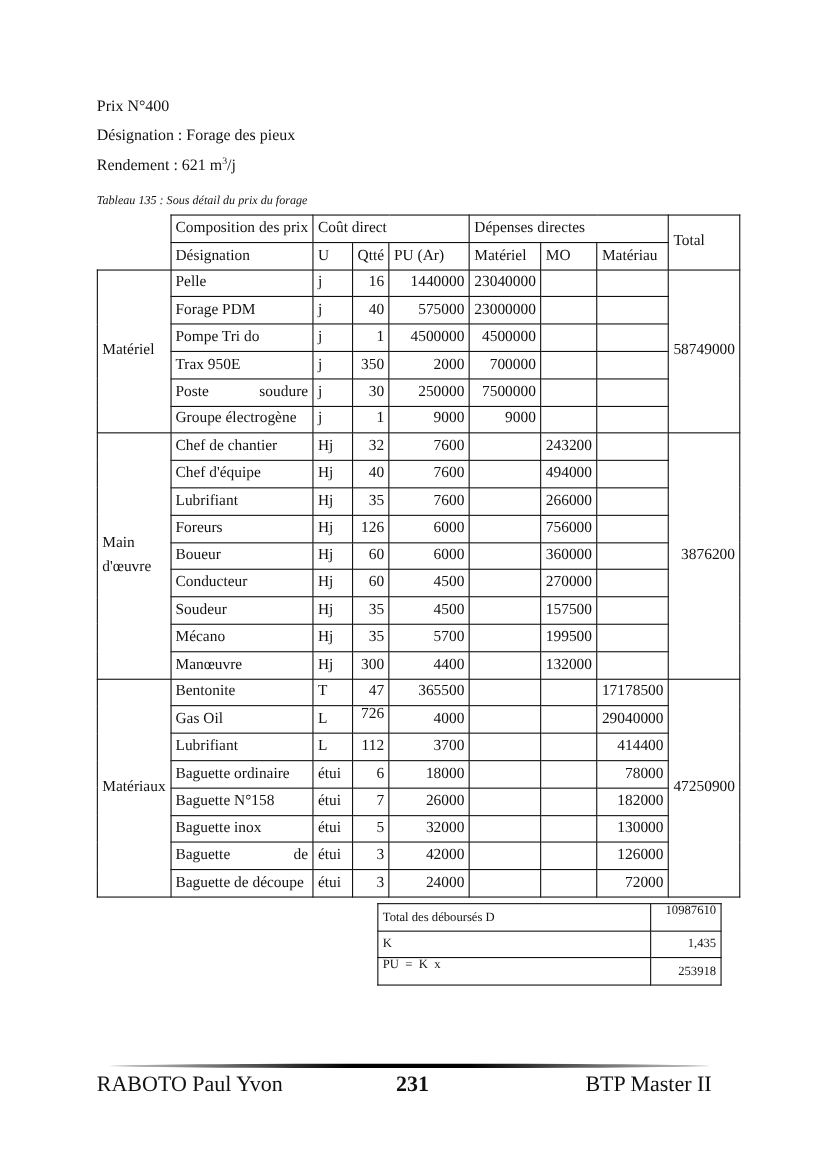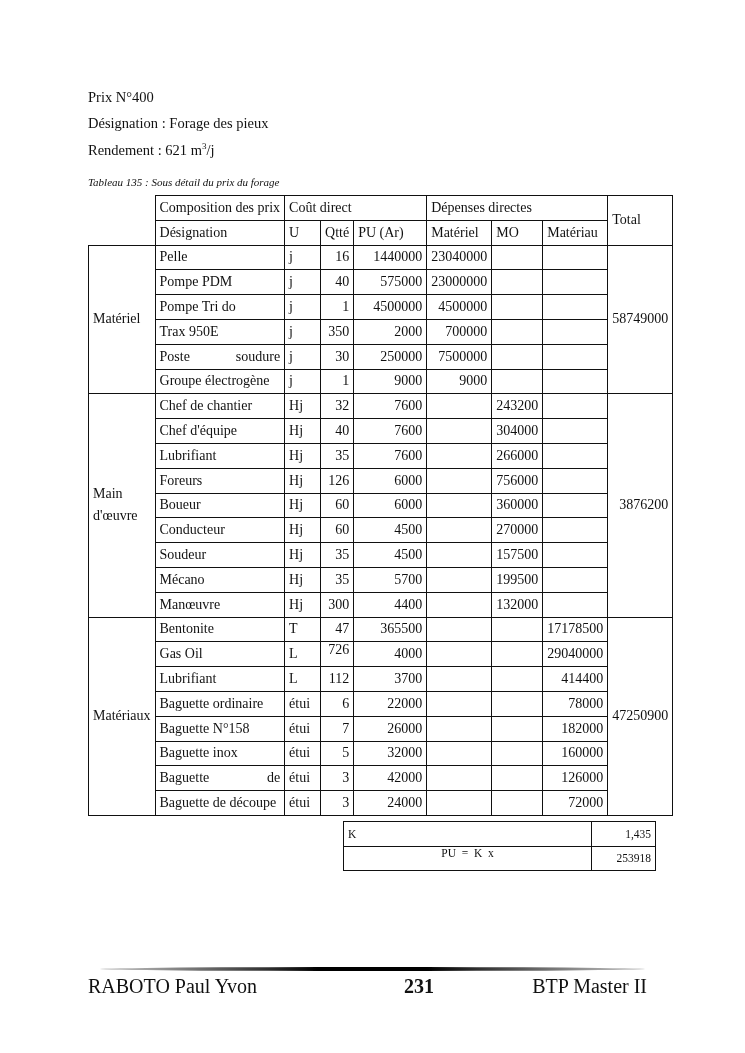--- a/index.html
+++ b/index.html
@@ -64,21 +64,21 @@
         <td>Pelle</td>
         <td>j</td>
         <td class="num">16</td>
         <td class="num">1440000</td>
         <td class="num">23040000</td>
         <td class="num"></td>
         <td class="num"></td>
         <td rowspan="6" class="botright">58749000</td>
       </tr>
       <tr>
-        <td>Pompe PDM</td>
+        <td>Forage PDM</td>
         <td>j</td>
         <td class="num">40</td>
         <td class="num">575000</td>
         <td class="num">23000000</td>
         <td class="num"></td>
         <td class="num"></td>
       </tr>
       <tr>
         <td>Pompe Tri do</td>
         <td>j</td>
@@ -133,21 +133,21 @@
         <td class="num">243200</td>
         <td class="num"></td>
         <td rowspan="9" class="botright">3876200</td>
       </tr>
       <tr>
         <td>Chef d'équipe</td>
         <td>Hj</td>
         <td class="num">40</td>
         <td class="num">7600</td>
         <td class="num"></td>
-        <td class="num">304000</td>
+        <td class="num">494000</td>
         <td class="num"></td>
       </tr>
       <tr>
         <td>Lubrifiant</td>
         <td>Hj</td>
         <td class="num">35</td>
         <td class="num">7600</td>
         <td class="num"></td>
         <td class="num">266000</td>
         <td class="num"></td>
@@ -232,42 +232,42 @@
         <td class="num">112</td>
         <td class="num">3700</td>
         <td class="num"></td>
         <td class="num"></td>
         <td class="num">414400</td>
       </tr>
       <tr>
         <td>Baguette ordinaire</td>
         <td>étui</td>
         <td class="num">6</td>
-        <td class="num">22000</td>
+        <td class="num">18000</td>
         <td class="num"></td>
         <td class="num"></td>
         <td class="num">78000</td>
       </tr>
       <tr>
         <td>Baguette N°158</td>
         <td>étui</td>
         <td class="num">7</td>
         <td class="num">26000</td>
         <td class="num"></td>
         <td class="num"></td>
         <td class="num">182000</td>
       </tr>
       <tr>
         <td>Baguette inox</td>
         <td>étui</td>
         <td class="num">5</td>
         <td class="num">32000</td>
         <td class="num"></td>
         <td class="num"></td>
-        <td class="num">160000</td>
+        <td class="num">130000</td>
       </tr>
       <tr>
         <td class="topalign">
           <div class="justify">
             <span>Baguette</span>
             <span>de</span>
           </div>
         </td>
         <td>étui</td>
         <td class="num">3</td>
@@ -287,27 +287,31 @@
       </tr>
     </tbody>
 </table>
 
 <table class="summary">
   <colgroup>
       <col style="width:248px">
       <col style="width:64px">
     </colgroup>
   <tbody>
+      <tr>
+    <td>Total des déboursés D</td>
+    <td class="num" style="vertical-align:top;">10987610</td>
+  </tr>
   <tr>
     <td>K</td>
     <td class="num">1,435</td>
   </tr>
   <tr>
-    <td style="white-space:pre;vertical-align:top;text-align:center;">PU  =  K  x</td>
+    <td style="white-space:pre;vertical-align:top;">PU  =  K  x</td>
     <td class="num">253918</td>
   </tr>
 </tbody>
   </table>
 
 <div class="footer-rule"></div>
 <div class="footer" style="left:88px;">RABOTO Paul Yvon</div>
-<div class="footer" style="left:360px;font-weight:bold;margin-left:44px;">231</div>
+<div class="footer" style="left:360px;font-weight:bold;">231</div>
 <div class="footer" style="right:98px;">BTP Master II</div>
 
 </body></html>

